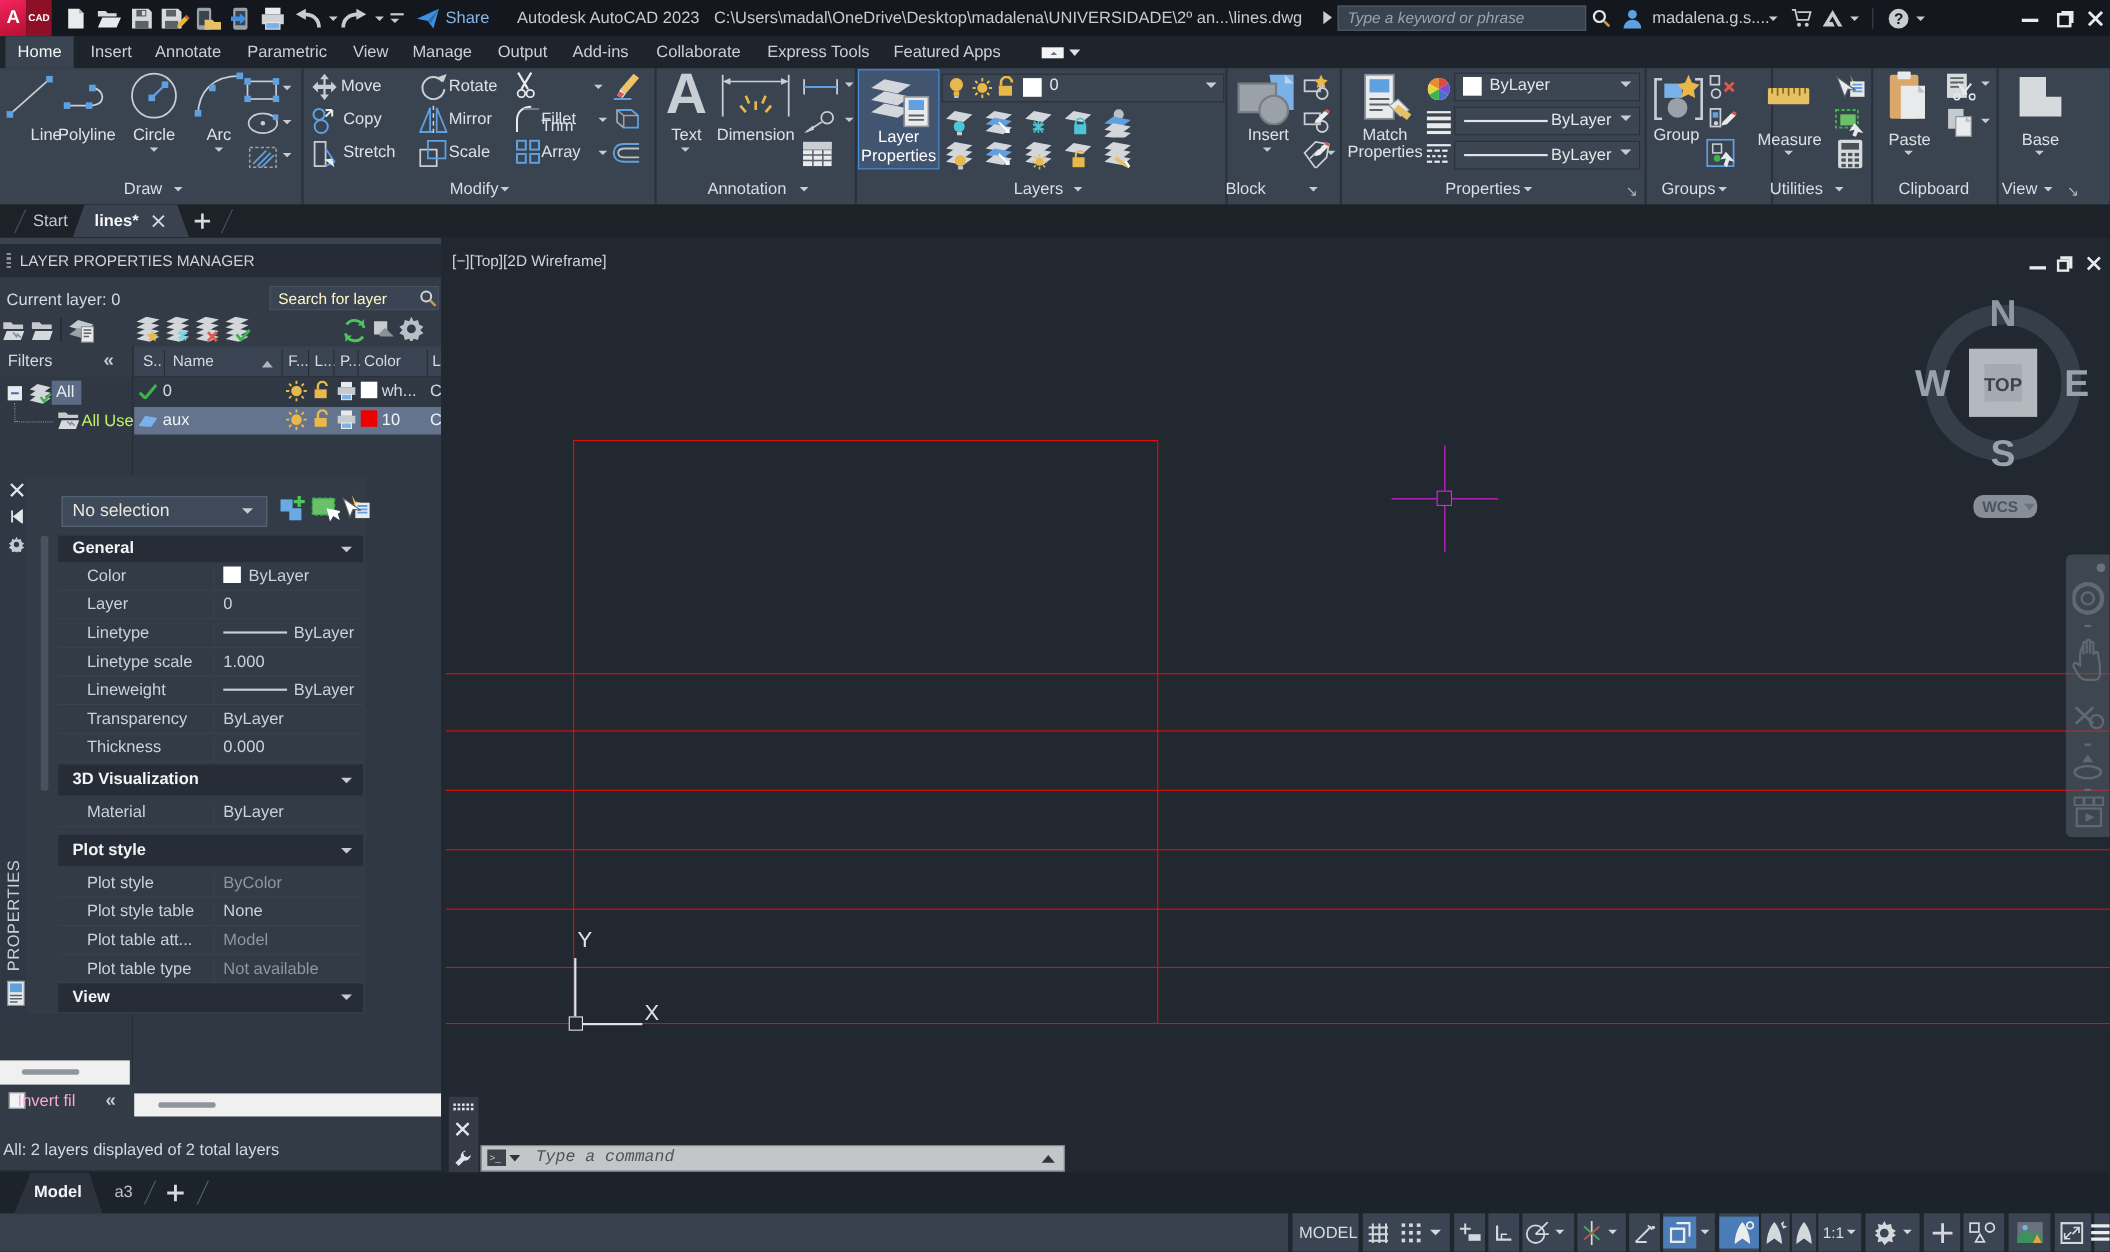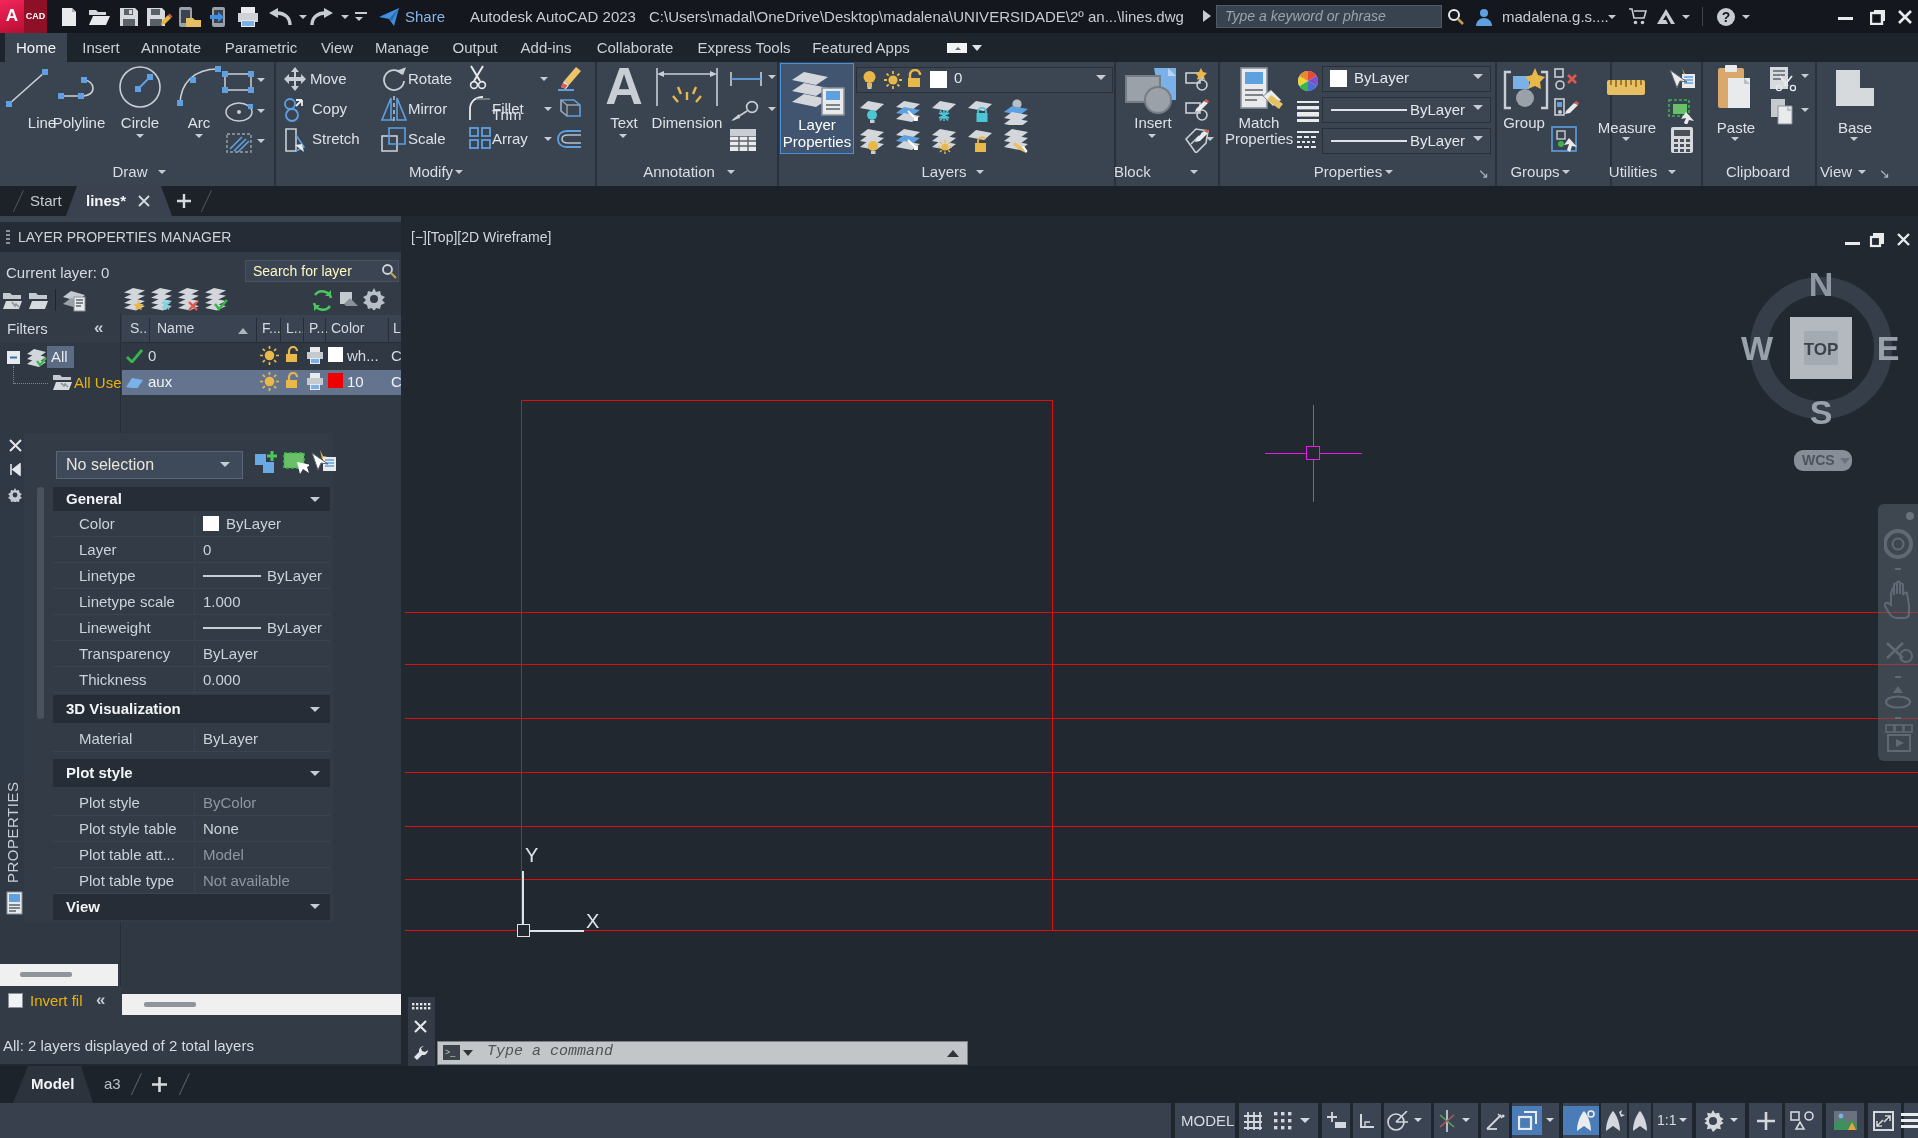--- a/index.html
+++ b/index.html
@@ -845,21 +845,21 @@
         </svg>
       <div class="abs" style="left:47px;top:130px;width:27px;height:22px;background:#5b6b84;"></div>
       <div class="abs" style="left:51px;top:132px;color:#e8ecf0;font-size:15px;">All</div>
       <div class="abs" style="left:13px;top:150px;width:1px;height:18px;border-left:1px dotted #7a828c;"></div>
       <div class="abs" style="left:14px;top:167px;width:34px;height:1px;border-top:1px dotted #7a828c;"></div>
       <svg class="abs" style="left:52px;top:157px" width="20" height="18" viewBox="0 0 20 18">
           <path d="M1 2h7l2 2h9v3H1z" fill="#c5cacf"></path>
           <path d="M1 17l3-8h16l-3 8z" fill="#d7dadd"></path>
           <path d="M9 10l3 3 1-2 3 3" stroke="#8a9199" stroke-width="1.4" fill="none"></path>
         </svg>
-      <div class="abs" style="left:74px;top:158px;color:#eab308;font-size:15px;">All Use</div>
+      <div class="abs" style="left:74px;top:158px;color:#bef264;font-size:15px;">All Use</div>
 
       <svg class="abs" style="left:126px;top:133px" width="17" height="14" viewBox="0 0 17 14">
           <path d="M1 8l5 5L16 1" stroke="#3bb54a" stroke-width="2.8" fill="none"></path>
         </svg>
       <div class="abs" style="left:148px;top:131px;color:#d6dae0;font-size:15px;">0</div>
       <svg class="abs" style="left:260px;top:130px" width="19" height="19" viewBox="0 0 19 19">
           <circle cx="9.5" cy="9.5" r="4.8" fill="#e8b84b"></circle>
           <g stroke="#e8b84b" stroke-width="1.7">
             <path d="M9.5 0v3M9.5 16v3M0 9.5h3M16 9.5h3M2.8 2.8l2.1 2.1M14.1 14.1l2.1 2.1M16.2 2.8l-2.1 2.1M4.9 14.1l-2.1 2.1"></path>
           </g>
@@ -899,21 +899,21 @@
           <rect x="4" y="11" width="10" height="6" fill="#e8eaec"></rect>
           <rect x="5" y="12" width="8" height="4" fill="#7ab1e8"></rect>
         </svg>
       <div class="abs" style="left:328px;top:157px;width:15px;height:15px;background:#ee0000;"></div>
       <div class="abs" style="left:347px;top:157px;color:#f0f3f6;font-size:15px;">10</div>
       <div class="abs" style="left:391px;top:157px;color:#f0f3f6;font-size:15px;">Co</div>
 
       <div class="abs" style="left:0;top:748px;width:118px;height:22px;background:#f0f0f0;"></div>
       <div class="abs" style="left:20px;top:756px;width:52px;height:5px;background:#90959b;border-radius:2px;"></div>
       <div class="abs" style="left:8px;top:777px;width:15px;height:15px;background:#f2f3f4;border:1px solid #8a9199;"></div>
-      <div class="abs" style="left:30px;top:776px;color:#eab308;font-size:15px;">Invert fil</div>
+      <div class="abs" style="left:16px;top:776px;color:#f9a8d4;font-size:15px;">Invert fil</div>
       <div class="abs" style="left:96px;top:774px;color:#c3c9d0;font-size:17px;font-weight:bold;">«</div>
       <div class="abs" style="left:122px;top:778px;width:279px;height:21px;background:#f0f0f0;"></div>
       <div class="abs" style="left:144px;top:786px;width:52px;height:5px;background:#90959b;border-radius:2px;"></div>
       <div class="abs" style="left:3px;top:821px;color:#d6dae0;font-size:15px;">All: 2 layers displayed of 2 total layers</div>
     </div>
 
     <div class="abs" id="props">
 
       <div class="abs" style="left:0;top:0;width:20px;height:489px;background:#2f3845;"></div>
       <svg class="abs" style="left:5px;top:6px" width="13" height="13" viewBox="0 0 13 13">

